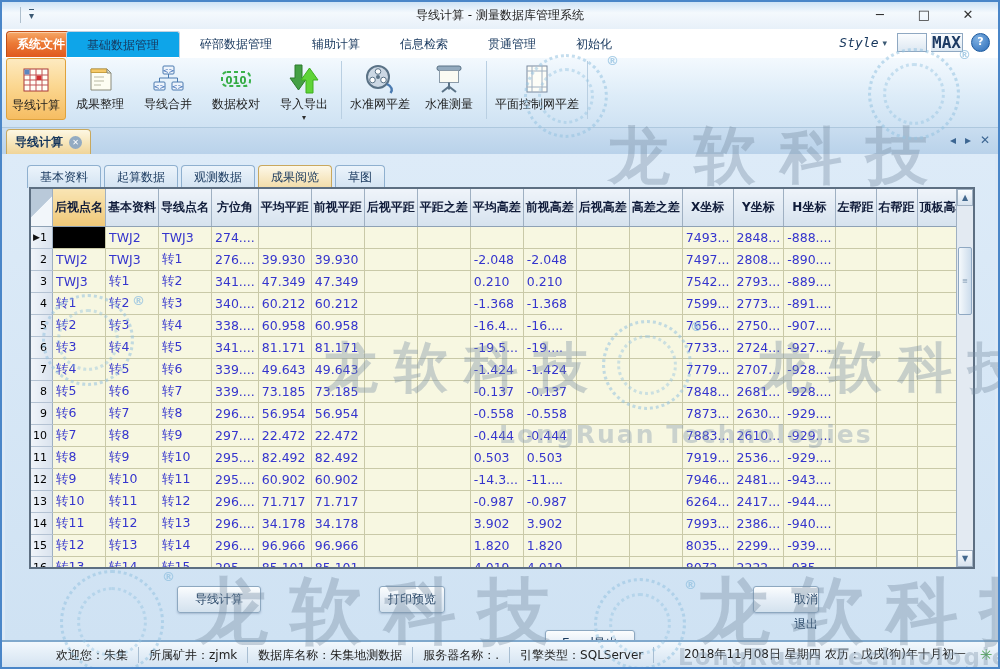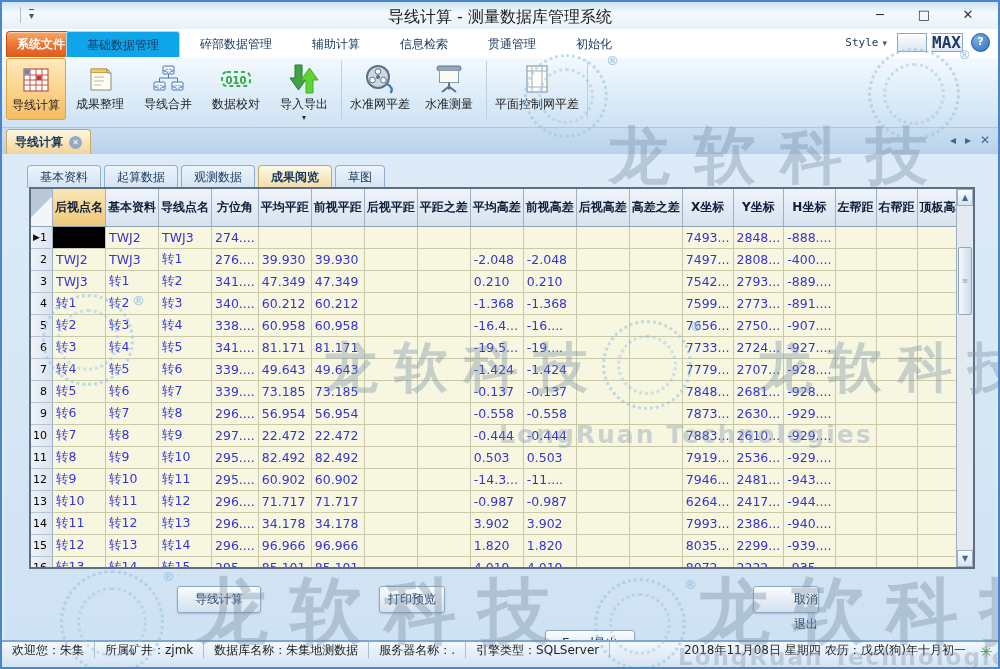--- a/index.html
+++ b/index.html
@@ -5,33 +5,33 @@
   html,body{margin:0;padding:0;background:#9db8d2;}
   .window{position:relative;width:1000px;height:669px;margin:0 auto;box-sizing:border-box;
     border:2px solid #4a86c8;background:#dce9f6;overflow:hidden;
     font-family:"DejaVu Sans","Liberation Sans",sans-serif;font-size:12px;color:#16365c;}
   
   .titlebar{position:absolute;left:0;top:0;right:0;height:27px;
     background:linear-gradient(180deg,#cfe3f5,#f4f9fd 40%,#e7f0f9);}
   .qat{position:absolute;left:18px;top:3px;height:20px;display:flex;align-items:center;gap:8px;color:#55707f;}
   .qat .vline{width:1px;height:16px;background:#aebfcd;}
   .qat .chev{font-size:10px;line-height:10px;color:#3c5a74;border-top:1px solid #3c5a74;padding-top:1px;}
-  .title{position:absolute;left:0;right:0;top:5px;text-align:center;color:#1a1a1a;font-size:16px;}
+  .title{position:absolute;left:0;right:0;top:5px;text-align:center;color:#1a1a1a;font-size:12px;}
   .winbtns{position:absolute;right:8px;top:2px;display:flex;}
   .winbtn{width:44px;height:22px;text-align:center;line-height:22px;color:#333;font-size:13px;cursor:default;}
   
   .ribbonrow{position:absolute;left:0;top:27px;right:0;height:29px;background:#fff;}
   .filebtn{position:absolute;left:4px;top:2px;height:25px;padding:0 10px;line-height:25px;
     background:linear-gradient(180deg,#f6a968,#ec7a36 45%,#e05a1e);border:1px solid #c14e16;border-bottom:none;
     border-radius:4px 4px 0 0;color:#fff;font-weight:bold;box-shadow:inset 0 1px 0 rgba(255,255,255,.45);}
   .rtabs{position:absolute;left:64px;top:2px;height:27px;display:flex;}
   .rtab{padding:0 20px;line-height:26px;color:#16365c;}
   .rtab.active{background:#0ea5e9;border:1px solid #c2d1e0;border-bottom-color:#fff;border-radius:3px 3px 0 0;}
   .ribbonright{position:absolute;right:8px;top:4px;display:flex;align-items:center;gap:4px;}
-  .stylelbl{color:#16365c;font-size:11px;font-family:"DejaVu Sans Mono",monospace;}
+  .stylelbl{color:#16365c;font-size:13px;font-family:"DejaVu Sans Mono",monospace;font-style:italic;}
   .styledrop{font-size:9px;color:#3c5a74;margin-right:6px;}
   .minibox{width:30px;height:19px;border:1px solid #8fa8c2;background:linear-gradient(180deg,#fafcfe,#dde8f2);box-sizing:border-box;}
   .maxbox{width:32px;height:19px;border:1px solid #8fa8c2;border-left:none;background:linear-gradient(180deg,#fafcfe,#dde8f2);
     box-sizing:border-box;text-align:center;line-height:17px;font-size:16px;font-weight:bold;color:#1c3a63;
     font-family:"DejaVu Sans Mono",monospace;}
   .helpbtn{width:17px;height:17px;border-radius:50%;margin-left:4px;
     background:radial-gradient(circle at 35% 30%,#7fb1e3,#2b6cb8);border:1px solid #1d5a9e;
     color:#fff;font-weight:bold;font-size:11px;text-align:center;line-height:16px;}
   
   .ribbonbody{position:absolute;left:0;top:56px;right:0;height:70px;
@@ -52,21 +52,21 @@
     border-radius:4px 4px 0 0;font-weight:bold;color:#16365c;}
   .doctab .closer{width:13px;height:13px;border-radius:50%;background:#93abc2;color:#fff;font-size:8px;
     line-height:13px;text-align:center;font-weight:bold;}
   .tabnav{position:absolute;right:8px;top:5px;display:flex;gap:9px;color:#3c6692;font-size:12px;}
   
   .panel{position:absolute;left:3px;top:152px;right:3px;bottom:27px;
     background:linear-gradient(180deg,#ddebf8,#cfe2f3);}
   .subtabs{position:absolute;left:22px;top:11px;display:flex;gap:3px;}
   .subtab{height:22px;line-height:22px;padding:0 12px;border:1px solid #8fb0cf;border-bottom:none;
     border-radius:4px 4px 0 0;background:linear-gradient(180deg,#ecf4fb,#d3e3f2);color:#16365c;}
-  .subtab.active{background:linear-gradient(180deg,#fdf8e8,#f2dca8);border-color:#c9a85e;font-weight:bold;}
+  .subtab.active{background:linear-gradient(180deg,#fdf8e8,#f2dca8);border-color:#c9a85e;font-weight:normal;}
   
   .gridwrap{position:absolute;left:24px;top:33px;width:946px;height:382px;border:2px solid #5d6f82;
     background:#f7f7e1;box-sizing:border-box;overflow:hidden;}
   table.grid{border-collapse:collapse;table-layout:fixed;}
   table.grid th, table.grid td{box-sizing:border-box;overflow:hidden;white-space:nowrap;}
   th.hdr{height:37px;background:linear-gradient(180deg,#eff4fa,#d6e2ee);border-right:1px solid #9fb0c2;
     border-bottom:1px solid #8fa2b5;font-weight:bold;font-size:12px;line-height:14px;color:#101c3a;
     white-space:normal;padding:1px 2px;text-align:center;vertical-align:middle;}
   th.hdr.selhdr{background:linear-gradient(180deg,#f9e5b4,#efc878);}
   th.corner{background:linear-gradient(135deg,#b9c9d9 48%,#f2f6fa 50%);border-right:1px solid #9fb0c2;border-bottom:1px solid #8fa2b5;}
@@ -85,21 +85,21 @@
   .vs-thumb{position:absolute;left:1px;right:1px;top:58px;height:66px;border:1px solid #8fa8c2;border-radius:2px;
     background:linear-gradient(90deg,#f5f9fc,#ccdcec);text-align:center;font-size:7px;line-height:66px;color:#7b94ad;letter-spacing:0;}
   
   .actions{position:absolute;left:0;right:0;top:432px;height:30px;}
   .abtn{position:absolute;height:27px;border:1px solid #8da8c0;border-radius:3px;
     background:linear-gradient(180deg,#fbfdfe,#e7eff7 45%,#d4e2ee);box-shadow:0 1px 2px rgba(90,110,140,.35);
     color:#1a3a5c;font-size:12px;text-align:center;line-height:25px;box-sizing:border-box;}
   
   .statusbar{position:absolute;left:0;right:0;bottom:0;height:27px;
     background:linear-gradient(180deg,#f2f8fd,#d4e3f1);border-top:2px solid #7fa8cc;
-    display:flex;align-items:flex-start;box-sizing:border-box;color:#222;}
+    display:flex;align-items:center;box-sizing:border-box;color:#222;padding-left:44px;}
   .ssec{padding:0 10px;border-right:1px solid #a8bed2;height:16px;line-height:16px;white-space:nowrap;}
   .sdate{margin-left:auto;padding:0 8px;white-space:nowrap;}
   .spinner{width:24px;text-align:center;color:#3f9e3f;font-size:15px;font-weight:bold;line-height:20px;}
   
   .wmlayer{position:absolute;inset:0;pointer-events:none;z-index:60;overflow:hidden;}
   .wm-zh{position:absolute;font-weight:bold;color:rgba(122,142,162,.38);white-space:nowrap;}
   .wm-en{position:absolute;font-weight:bold;color:rgba(135,155,175,.40);white-space:nowrap;}
   .wm-logo{position:absolute;border:3px dotted rgba(150,195,225,.55);border-radius:50%;box-sizing:border-box;}
   .wm-logo .inner{position:absolute;left:14%;top:14%;right:14%;bottom:14%;border:3px dotted rgba(150,195,225,.45);border-radius:50%;}
   .wm-logo .reg{position:absolute;right:-14px;top:-4px;color:rgba(150,195,225,.8);font-size:13px;font-weight:bold;}
@@ -344,21 +344,21 @@
               <td class="cell">39.930</td>
               <td class="cell">39.930</td>
               <td class="cell"></td>
               <td class="cell"></td>
               <td class="cell">-2.048</td>
               <td class="cell">-2.048</td>
               <td class="cell"></td>
               <td class="cell"></td>
               <td class="cell">7497...</td>
               <td class="cell">2808...</td>
-              <td class="cell">-400....</td>
+              <td class="cell">-890....</td>
               <td class="cell"></td>
               <td class="cell"></td>
               <td class="cell"></td>
               <td class="cell"></td>
             </tr>
             <tr>
               <td class="rowhdr">
                 <div class="rh-in">
                   <span class="marker"></span>
                   <span>3</span>

